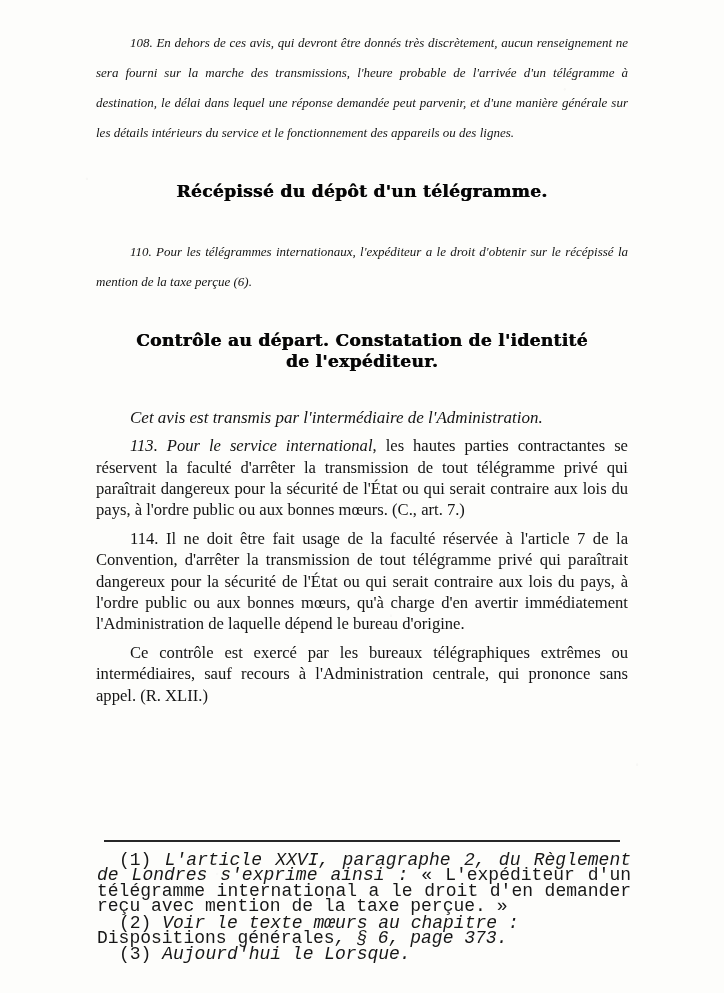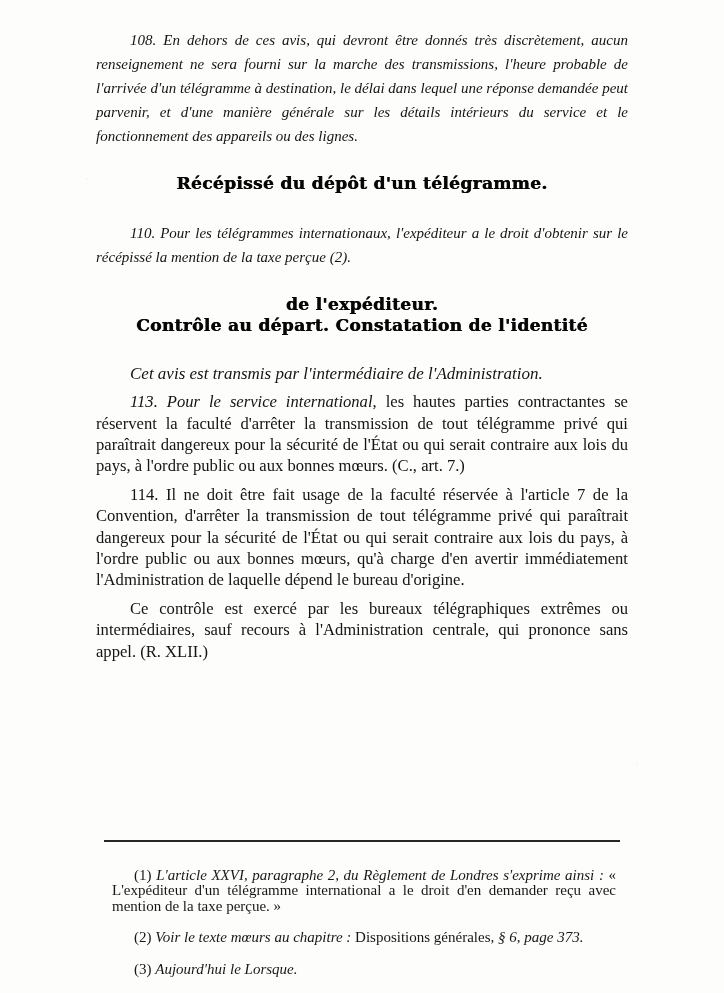--- a/index.html
+++ b/index.html
@@ -33,37 +33,37 @@
     font-size: 16.6px;
     line-height: 21.4px;
     color: #1a1a1a;
     text-align: justify;
     text-indent: 34px;
     margin: 0 0 0 0;
     -webkit-font-smoothing: none;
   }
   .para.ital {
     font-style: italic;
-    font-size: 15px;
-    line-height: 24px;
+    font-size: 13px;
+    line-height: 30px;
   }
   .gap-sm { height: 7px; }
   .gap-md { height: 12px; }
   .gap-lg { height: 17px; }
 
   .heading {
     font-family: "DejaVu Serif", "Liberation Serif", serif;
     font-weight: bold;
     font-size: 17.2px;
     line-height: 21px;
     letter-spacing: 0.25px;
     color: #0d0d0d;
     text-align: center;
     text-indent: 0;
-    margin: 8px;
+    margin: 16px;
     text-shadow: 0.35px 0 0 rgba(0,0,0,0.85), -0.35px 0 0 rgba(0,0,0,0.3);
   }
   .heading .ln { display: block; }
 
   .sub-ital {
     font-family: "Liberation Serif", "DejaVu Serif", serif;
     font-style: italic;
     font-size: 17px;
     line-height: 21.2px;
     color: #1a1a1a;
@@ -82,27 +82,27 @@
     opacity: 0.92;
   }
 
   .footnotes {
     position: absolute;
     left: 96px;
     top: 852px;
     width: 536px;
   }
   .fn {
-    font-family: Liberation Serif, serif;
-    font-size: 15px;
+    font-family: Liberation Mono, monospace;
+    font-size: 18px;
     line-height: 15.4px;
     color: #1d1d1d;
     text-align: justify;
     text-indent: 22px;
-    margin: 16px;
+    margin: 1px;
   }
   .fn.nojust { text-align: left; }
   .fn i { font-style: italic; }
   .num { font-style: normal; }
   i.it { font-style: italic; }
   span.rm { font-style: normal; }
 
   
   .text-column, .footnotes { filter: contrast(1.06); }
 </style>
@@ -117,27 +117,27 @@
 
     <div class="gap-lg"></div>
 
     <h2 class="heading">Récépissé du dépôt d'un télégramme.</h2>
 
     <div class="gap-md"></div>
 
 
     <div class="gap-sm"></div>
 
-    <p class="para ital">110. Pour les télégrammes internationaux, l'expéditeur a le droit d'obtenir sur le récépissé la mention de la taxe perçue (2).</p>
+    <p class="para ital">110. Pour les télégrammes internationaux, l'expéditeur a le droit d'obtenir sur le récépissé la mention de la taxe perçue (6).</p>
 
     <div class="gap-lg"></div>
 
     <h2 class="heading">
+      <span class="ln">Contrôle au départ. Constatation de l'identité</span>
       <span class="ln">de l'expéditeur.</span>
-      <span class="ln">Contrôle au départ. Constatation de l'identité</span>
     </h2>
 
     <div class="gap-md"></div>
 
 
     <div class="gap-sm"></div>
 
 
     <p class="sub-ital">Cet avis est transmis par l'intermédiaire de l'Administration.</p>
 

